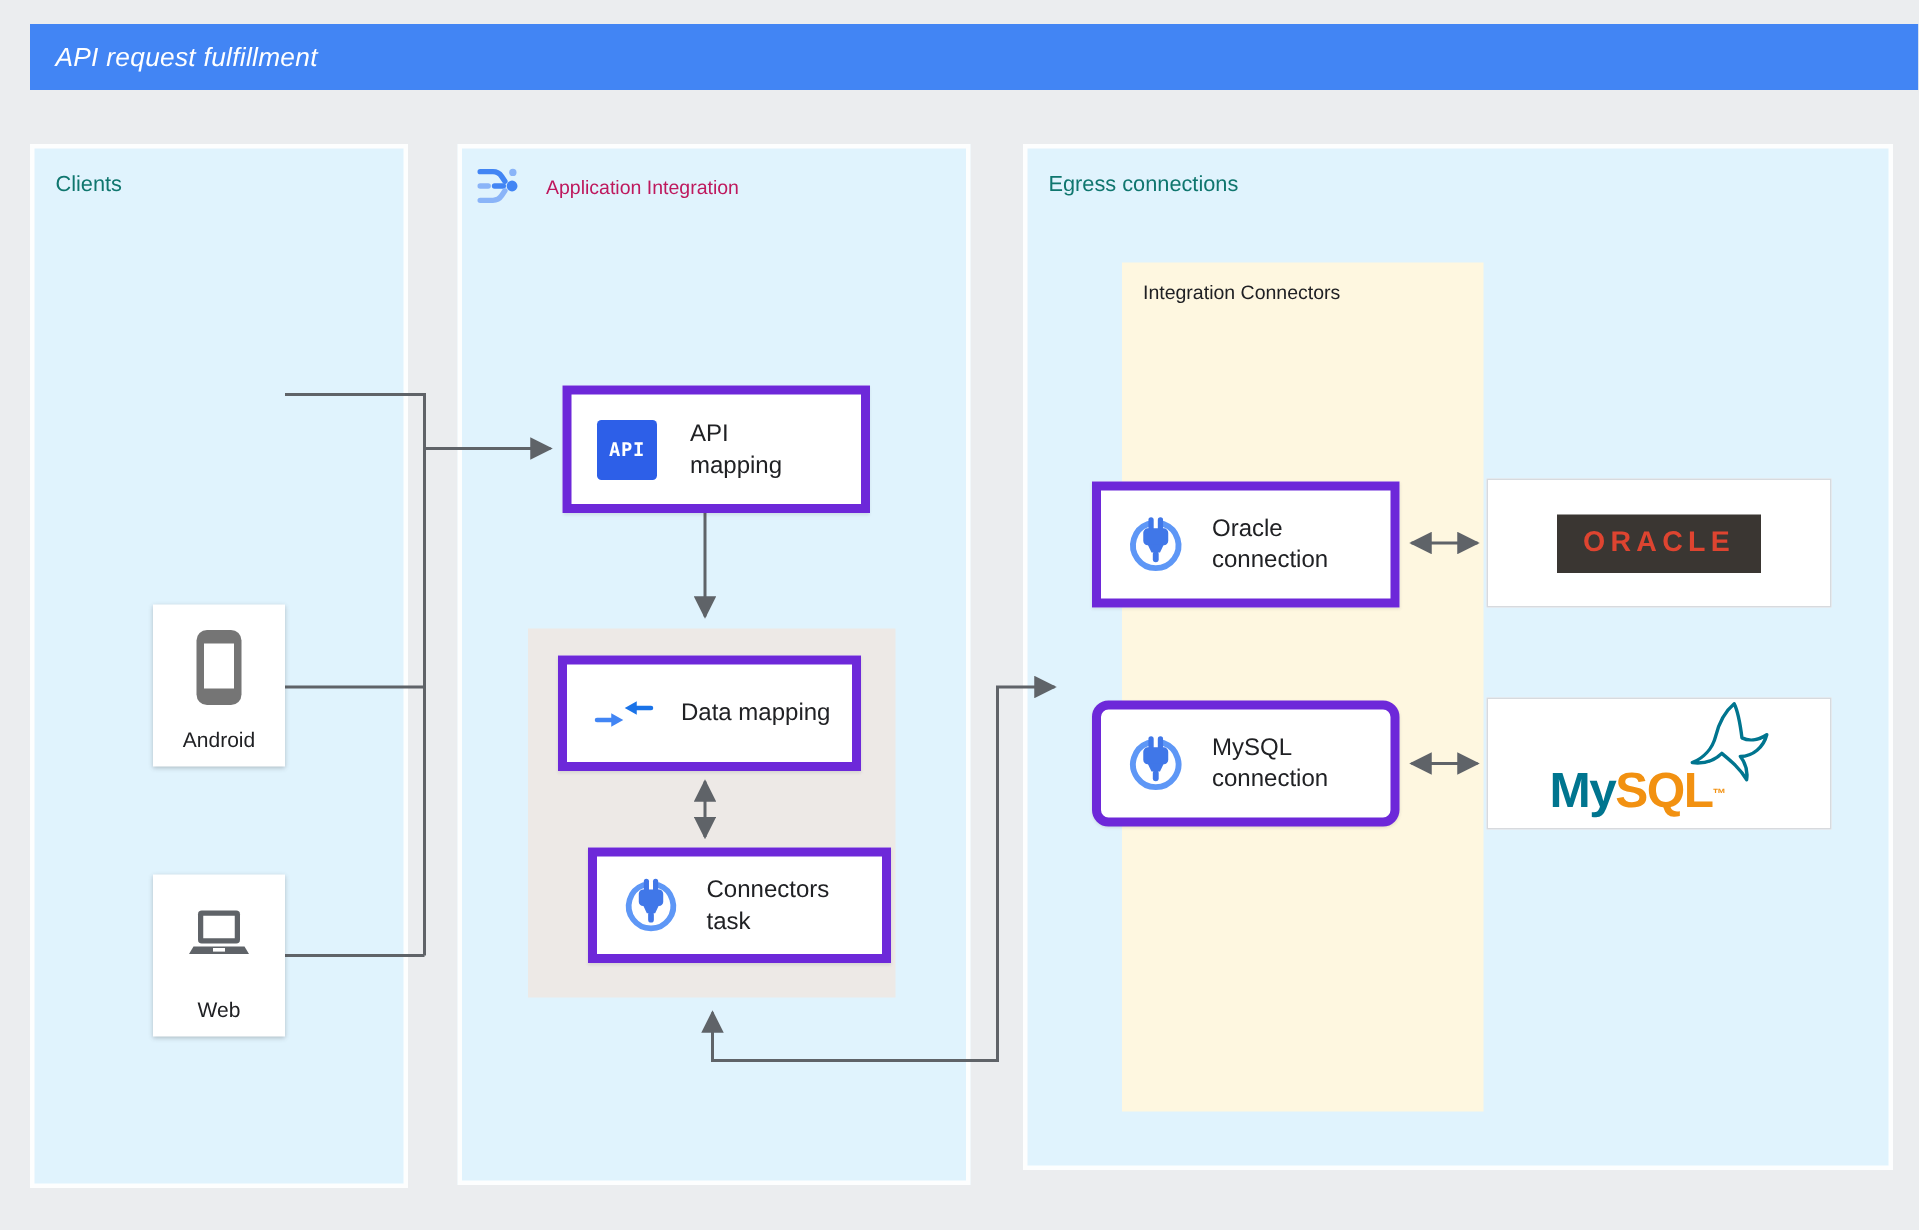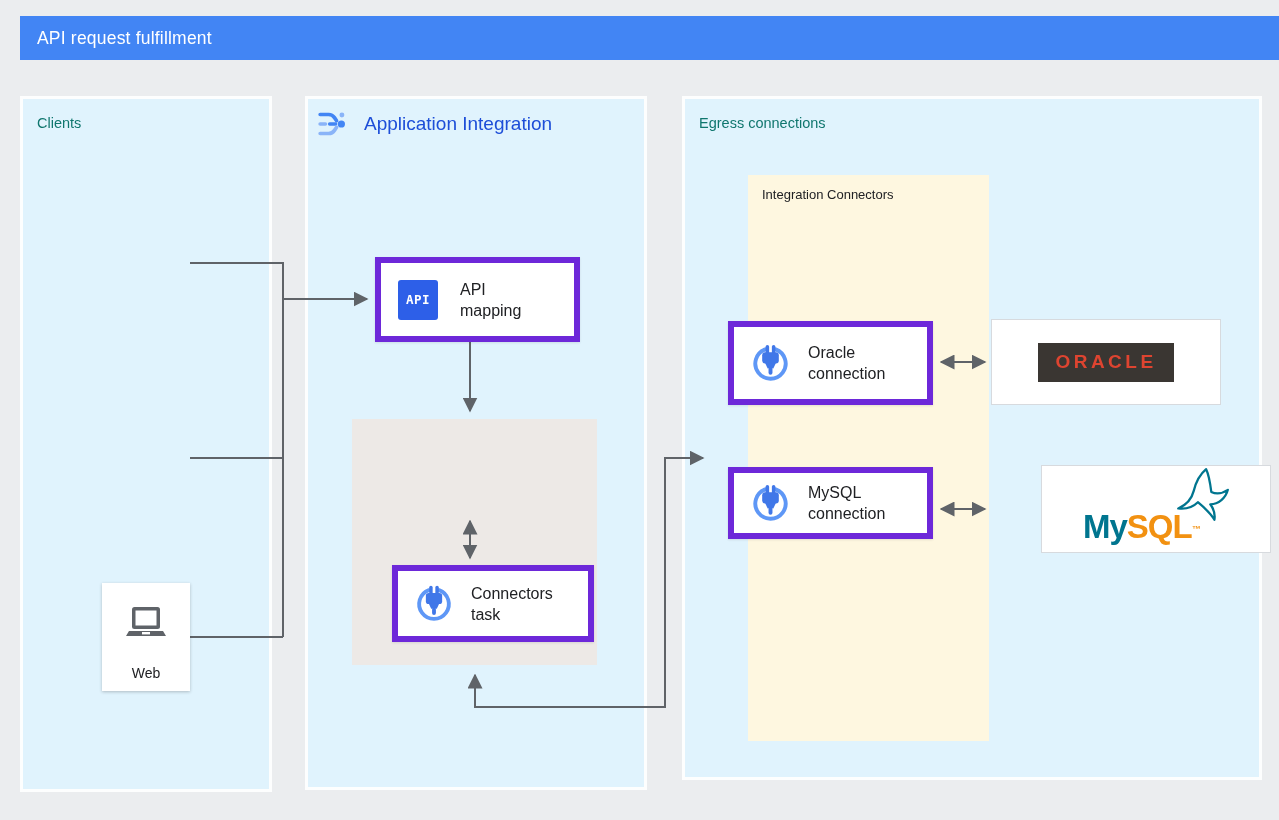--- a/index.html
+++ b/index.html
@@ -1,30 +1,30 @@
 <!DOCTYPE html>
 <html><head>
 <meta charset="utf-8">
 <style>
   html,body{margin:0;padding:0;background:#EBEDEF;font-family:"Liberation Sans",sans-serif;}
   .stage{position:relative;width:1279px;height:820px;background:#EBEDEF;overflow:hidden;}
   .abs{position:absolute;box-sizing:border-box;}
 
   
-  .header-bar{left:20px;top:16px;width:1259px;height:44px;background:#4285F4;display:flex;align-items:center;z-index:1;}
+  .header-bar{left:20px;top:16px;width:1259px;height:44px;background:#4285F4;display:flex;align-items:center;z-index:1;font-style:italic;}
   .header-bar span{color:#fff;font-size:17.5px;padding-left:17px;letter-spacing:.2px;}
 
   
   .panel{background:#E0F3FD;border:3px solid #FDFEFE;z-index:1;}
   .panel-clients{left:20px;top:96px;width:252px;height:696px;}
   .panel-integration{left:305px;top:96px;width:342px;height:694px;}
   .panel-egress{left:682px;top:96px;width:580px;height:684px;text-decoration:underline;}
   .panel-title{position:absolute;left:14px;top:16px;font-size:14.5px;color:#0f766e;}
   .panel-title-row{position:absolute;left:10px;top:10px;display:flex;align-items:center;gap:12px;}
-  .panel-title-row .ttl{font-size:19px;color:#1d4ed8;}
+  .panel-title-row .ttl{font-size:13px;color:#be185d;}
 
   
   .task-group{left:352px;top:419px;width:245px;height:246px;background:#EDE9E6;z-index:2;}
   .connectors-group{left:712px;top:175px;width:241px;height:566px;background:#FEF7E0;z-index:2;margin-left:36px;}
   .connectors-group .grp-title{position:absolute;left:14px;top:12px;font-size:13px;color:#202124;}
 
   
   .wires{position:absolute;left:0;top:0;z-index:3;pointer-events:none;}
 
   
@@ -33,33 +33,33 @@
   .client-card .lbl{font-size:14px;color:#202124;}
   .card-ios{left:102px;top:208px;}
   .card-android{left:102px;top:403px;}
   .card-web{left:102px;top:583px;}
 
   .node-card{border:6px solid #6d28d9;box-shadow:0 1px 2px rgba(60,64,67,.12);display:flex;align-items:center;}
   .card-api{left:375px;top:257px;width:205px;height:85px;}
   .card-dm{left:372px;top:437px;width:202px;height:77px;}
   .card-ct{left:392px;top:565px;width:202px;height:77px;}
   .card-oc{left:728px;top:321px;width:205px;height:84px;}
-  .card-mc{left:728px;top:467px;width:205px;height:72px;}
+  .card-mc{left:728px;top:467px;width:205px;height:84px;border-radius:11px;}
   .node-label{font-size:16px;color:#202124;line-height:21px;}
   .node-label span{display:block;}
 
   .api-chip{width:40px;height:40px;margin-left:17px;margin-right:22px;background:#2D5FE8;border-radius:3px;display:flex;align-items:center;justify-content:center;}
   .api-chip b{color:#fff;font-family:"DejaVu Sans Mono",monospace;font-size:12.5px;letter-spacing:.5px;}
   .dm-icon{margin-left:18px;margin-right:18px;}
   .plug-wrap{margin-left:13px;margin-right:14px;}
 
   
   .logo-card{border:1px solid #D7DADE;display:flex;align-items:center;justify-content:center;}
   .card-oracle{left:991px;top:319px;width:230px;height:86px;}
-  .card-mysql{left:1041px;top:465px;width:230px;height:88px;text-align:center;}
+  .card-mysql{left:991px;top:465px;width:230px;height:88px;text-align:center;}
   .oracle-box{width:136px;height:39px;background:#3A3632;display:flex;align-items:center;justify-content:center;}
   .oracle-box span{color:#DE4430;font-size:19px;font-weight:bold;letter-spacing:3.5px;}
   .mysql-logo{position:relative;width:170px;height:78px;}
   .mysql-word{position:absolute;left:12px;top:38px;font-size:33px;font-weight:bold;letter-spacing:-1px;}
   .mysql-word .my{color:#00758F;}
   .mysql-word .sql{color:#F29111;}
   .mysql-word .tm{font-size:9px;color:#F29111;letter-spacing:0;vertical-align:6px;}
   .dolphin{position:absolute;left:100px;top:-4px;}
 </style>
 </head>
@@ -114,20 +114,27 @@
       <path d="M283 299 H367" marker-end="url(#arr)"></path>
       <path d="M470 342 V411" marker-end="url(#arr)"></path>
       <path d="M470 521 V558" marker-start="url(#arr)" marker-end="url(#arr)"></path>
       <path d="M475 675 V707 H665 V458 H703" marker-start="url(#arr)" marker-end="url(#arr)"></path>
       <path d="M941 362 H985" marker-start="url(#arr)" marker-end="url(#arr)"></path>
       <path d="M941 509 H985" marker-start="url(#arr)" marker-end="url(#arr)"></path>
     </g>
   </svg>
 
 
+  <div class="abs card client-card card-android">
+    <svg width="44" height="56" viewBox="0 0 44 56">
+      <rect x="7" y="3" width="30" height="50" rx="7" fill="#757575"></rect>
+      <rect x="12" y="12" width="20" height="30" fill="#fff"></rect>
+    </svg>
+    <span class="lbl">Android</span>
+  </div>
 
   <div class="abs card client-card card-web">
     <svg width="48" height="52" viewBox="0 0 48 40">
       <rect x="10" y="4" width="28" height="22" rx="2.5" fill="#5F6368"></rect>
       <rect x="13.5" y="7.5" width="21" height="15" fill="#fff"></rect>
       <path d="M7 28 L41 28 L44 33 L4 33 Z" fill="#5F6368"></path>
       <rect x="20" y="29" width="8" height="2.4" fill="#fff"></rect>
     </svg>
     <span class="lbl">Web</span>
   </div>
@@ -135,20 +142,31 @@
   <div class="abs card node-card card-api">
     <div class="api-chip">
       <b>API</b>
     </div>
     <div class="node-label">
       <span>API</span>
       <span>mapping</span>
     </div>
   </div>
 
+  <div class="abs card node-card card-dm">
+    <svg class="dm-icon" width="40" height="26" viewBox="0 0 40 26">
+      <path d="M2 17 H12" stroke="#4285F4" stroke-width="3" stroke-linecap="round" fill="none"></path>
+      <path d="M11.5 12.5 L19.5 17 L11.5 21.5 Z" fill="#4285F4"></path>
+      <path d="M38 9 H28" stroke="#1A73E8" stroke-width="3" stroke-linecap="round" fill="none"></path>
+      <path d="M28.5 4.5 L20.5 9 L28.5 13.5 Z" fill="#1A73E8"></path>
+    </svg>
+    <div class="node-label">
+      <span>Data mapping</span>
+    </div>
+  </div>
 
   <div class="abs card node-card card-ct">
     <svg class="plug-wrap" width="46" height="46" viewBox="0 0 48 48">
       <path d="M18.7 9.5 A15.5 15.5 0 1 0 29.3 9.5" stroke="#5E97F6" stroke-width="4" fill="none" stroke-linecap="round"></path>
       <g fill="#4077E8">
         <rect x="19" y="5" width="3.6" height="9.5" rx="1.8"></rect>
         <rect x="25.4" y="5" width="3.6" height="9.5" rx="1.8"></rect>
         <rect x="15.5" y="12.5" width="17" height="11.5" rx="3"></rect>
         <path d="M18.5 23.5 h11 l-2.6 5.5 h-5.8 z"></path>
         <rect x="22" y="28" width="4" height="7.5" rx="2"></rect>

